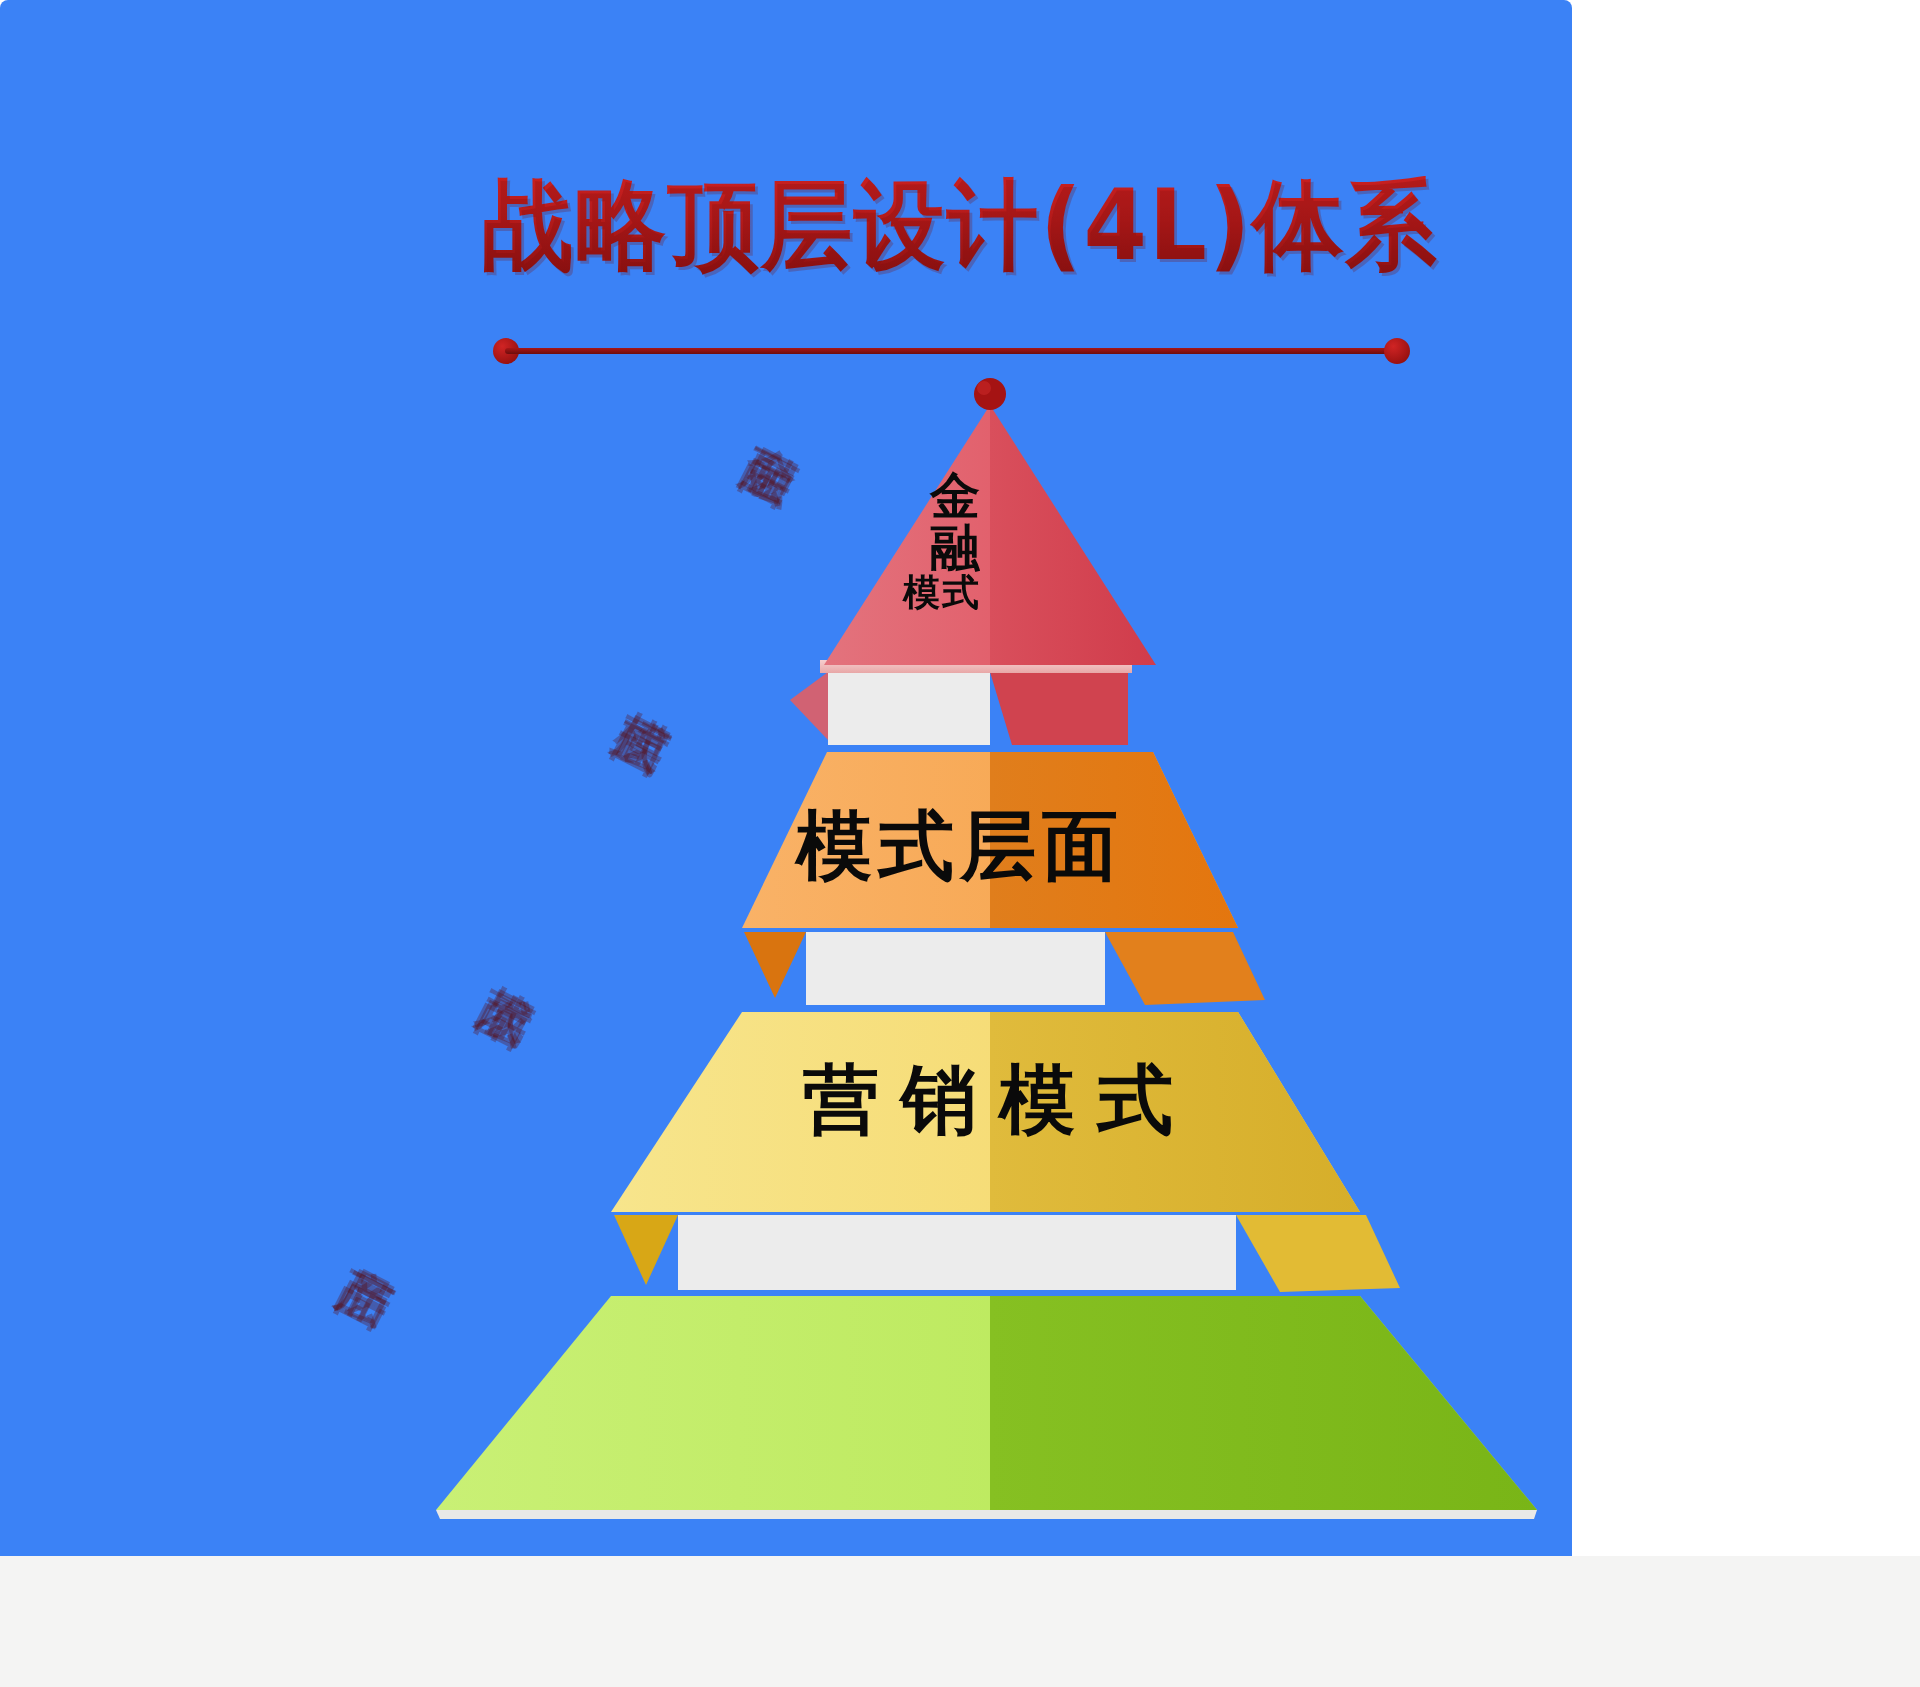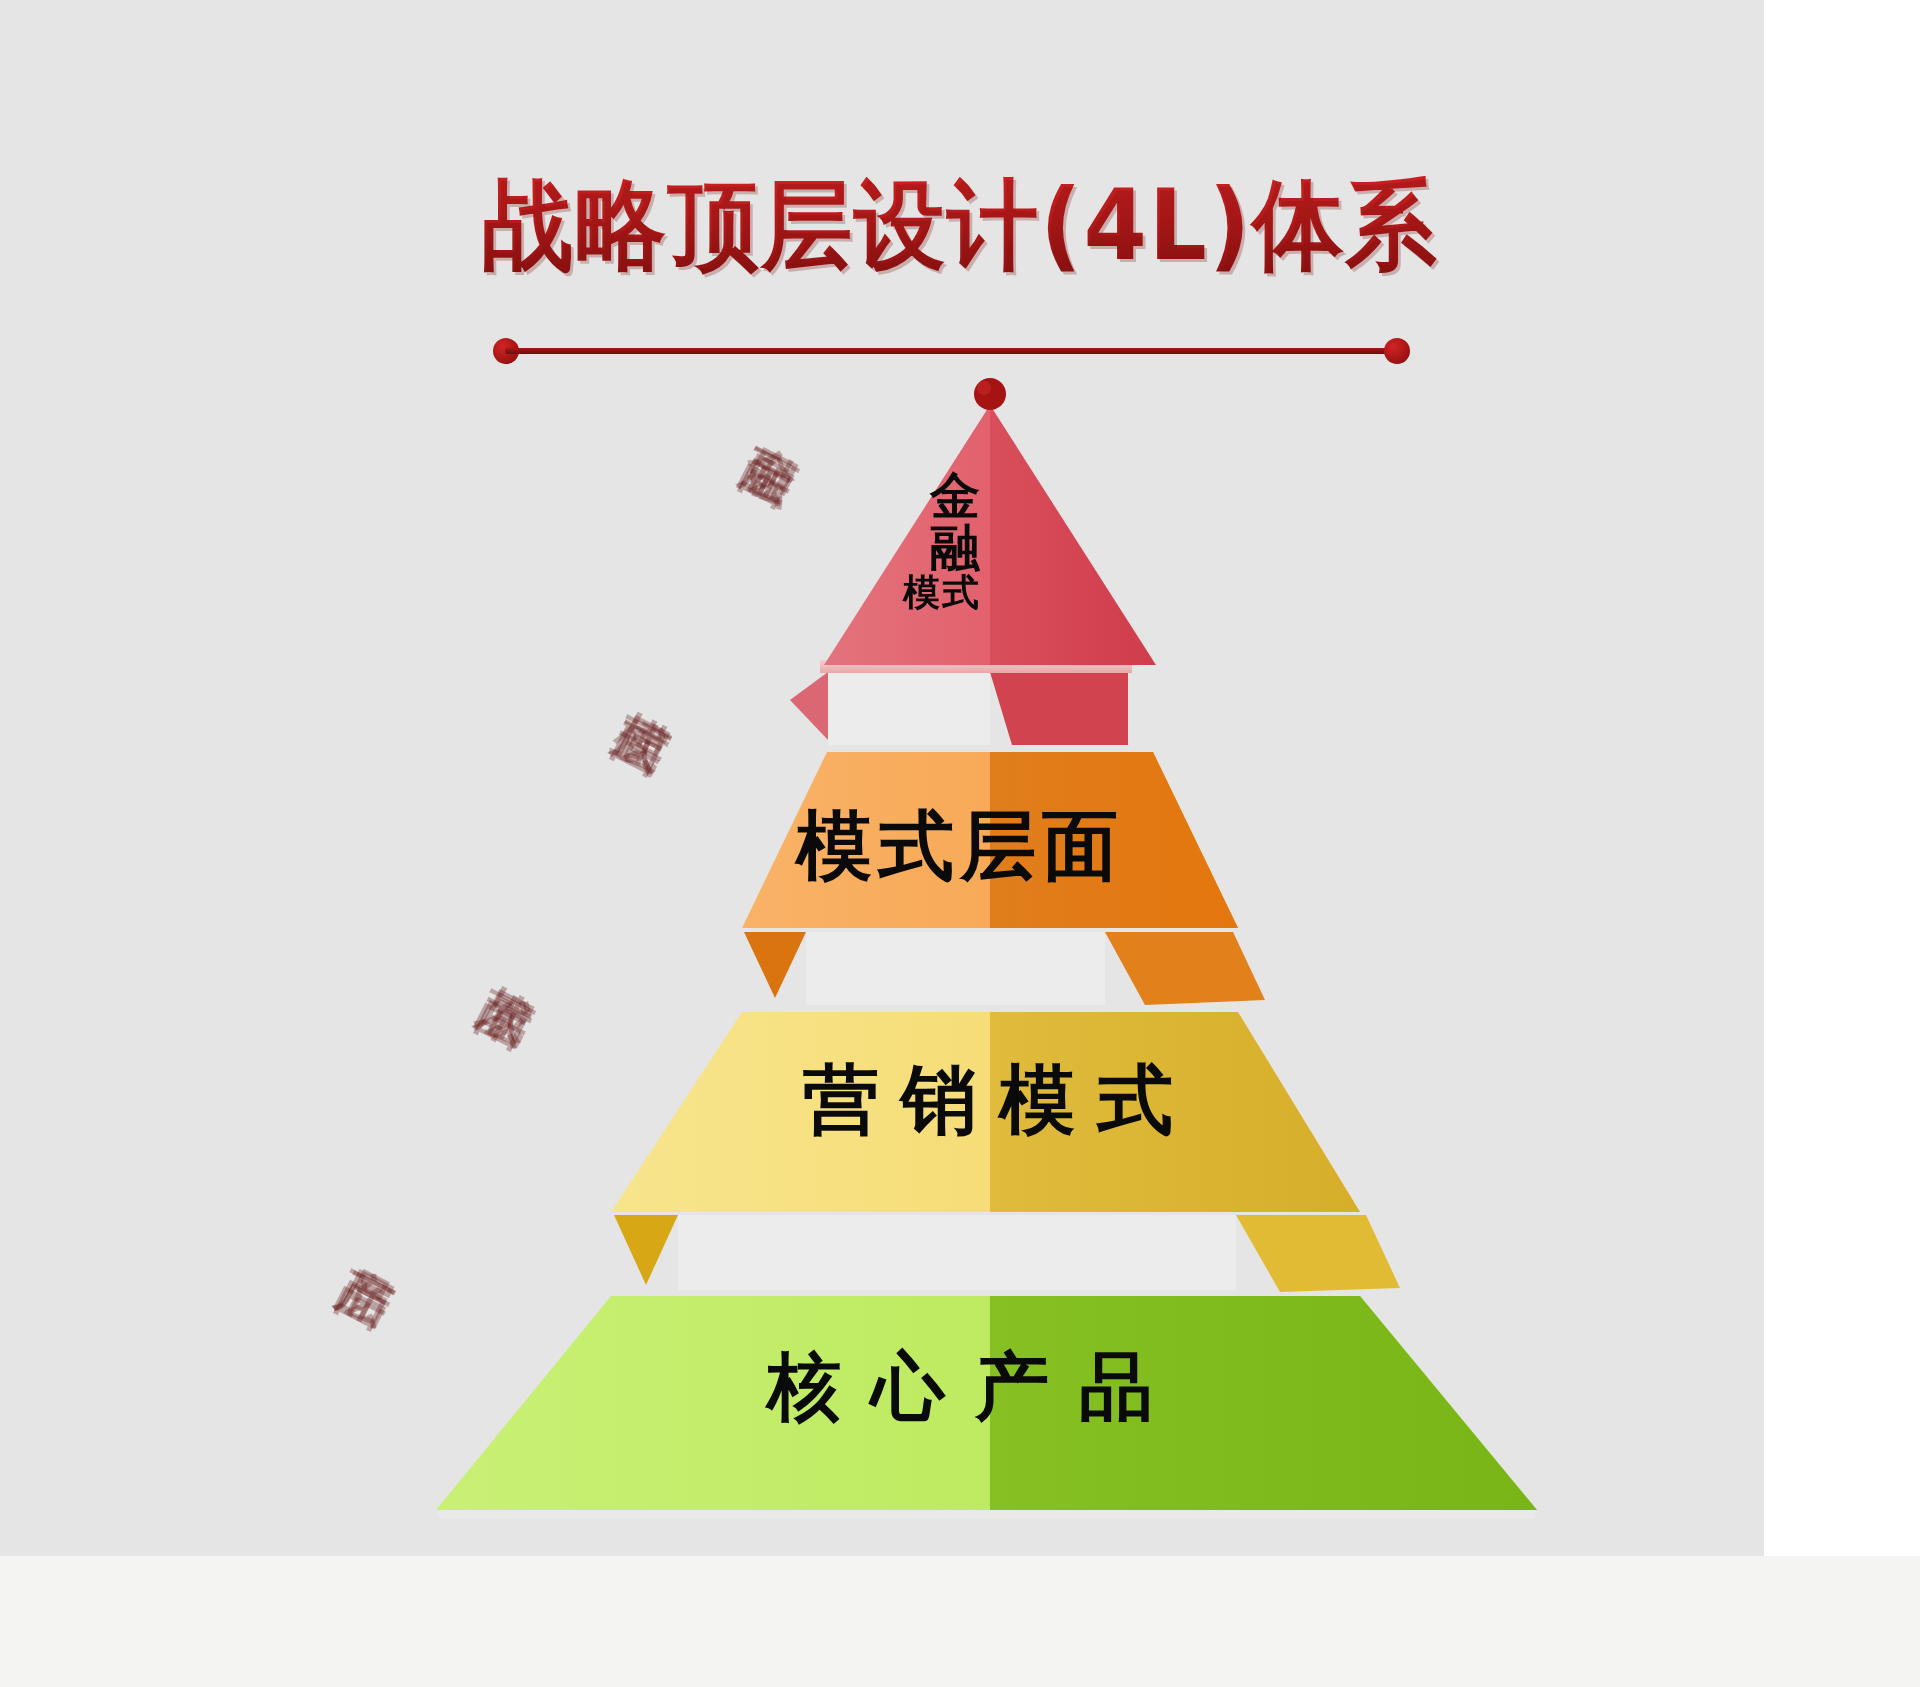--- a/index.html
+++ b/index.html
@@ -12,23 +12,24 @@
     height: 1687px;
     position: relative;
     overflow: hidden;
     font-family: "Liberation Sans", "DejaVu Sans", sans-serif;
   }
 
   
   #canvas {
     position: absolute;
     left: 0; top: 0;
-    width: 1764px;
+    width: 1572px;
     height: 1687px;
-    background: #e5e5e5;
+    background: #3b82f6;
+    border-radius: 8px;
   }
 
   
   #bottom-band {
     position: absolute;
     left: 0;
     top: 1556px;
     width: 1920px;
     height: 131px;
     background: #f4f4f3;
@@ -274,20 +275,19 @@
   <div class="tier-caption" id="cap-0">
     <div>金</div>
     <div>融</div>
     <div class="line2">模式</div>
   </div>
 
   <div class="tier-caption" id="cap-1">模式层面</div>
 
   <div class="tier-caption" id="cap-2">营销模式</div>
 
-  <div class="tier-caption" id="cap-3">核心产品</div>
 
   <div class="side-label" id="side-0">金融层面</div>
   <div class="side-label" id="side-1">模式层面</div>
   <div class="side-label" id="side-2">战术层面</div>
   <div class="side-label" id="side-3">产品层面</div>
 
 </div>
 
 </body></html>

